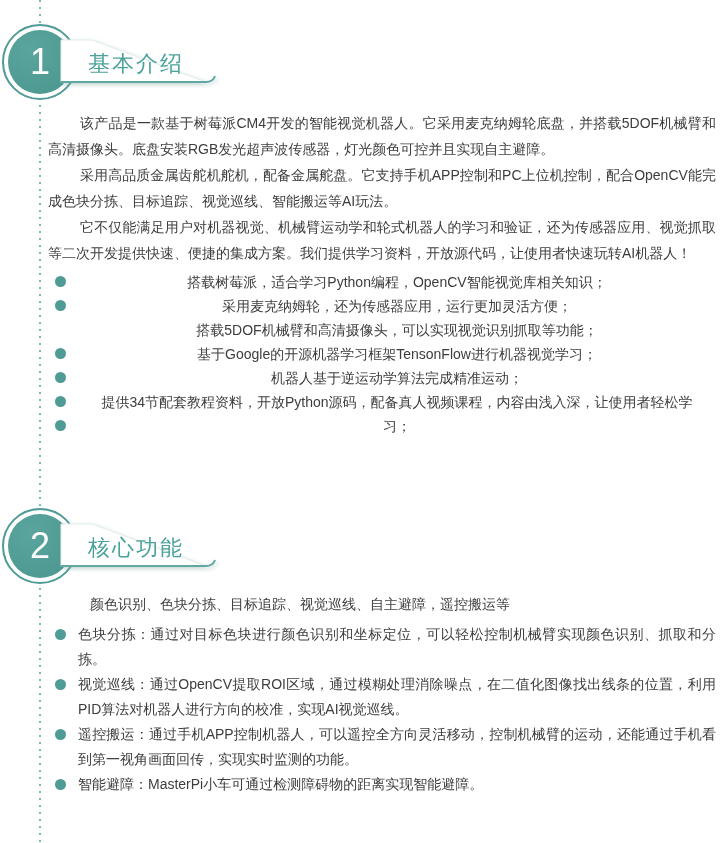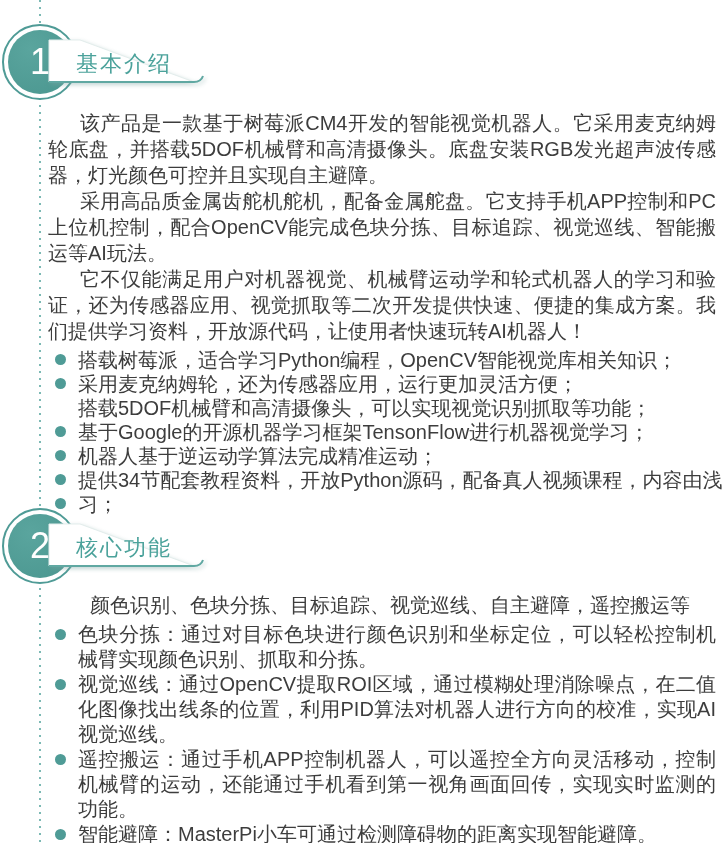--- a/index.html
+++ b/index.html
@@ -25,38 +25,38 @@
     position:absolute; inset:0; box-sizing:border-box;
     border:2px solid #4f9b96; border-radius:50%; background:#fff;
   }
   .badge .fill {
     position:absolute; left:6px; top:6px; width:64px; height:64px; border-radius:50%;
     background:radial-gradient(circle at 35% 30%, #5aa59e, #4a968f);
     color:#fff; display:flex; align-items:center; justify-content:center;
     font-size:36px; font-weight:400; line-height:1;
   }
 
-  .ribbon { position:absolute; left:48px; top:15px; width:170px; height:50px;padding-left:16px; }
+  .ribbon { position:absolute; left:60px; top:15px; width:170px; height:50px;padding-left:16px; }
   .ribbon svg { position:absolute; left:0; top:0; filter:drop-shadow(2px 2px 2px rgba(125,165,162,0.45)); }
   .ribbon-title {
     position:absolute; left:28px; top:10px;
     font-size:22px; color:#4ba29b; letter-spacing:2px; white-space:nowrap;
   }
 
   
-  .content { position:absolute; left:48px; width:668px; color:#3d3d3d; font-size:20px; }
+  .content { position:absolute; left:48px; width:668px; color:#3d3d3d; font-size:14px; }
   .content-1 { top:110px; }
   .content-2 { top:592px; }
 
   .para { margin:0; line-height:26px; text-indent:32px; text-align:justify; }
   .intro-line { margin:0; line-height:26px; text-indent:42px;font-family:Liberation Serif, serif; }
 
   .blist { list-style:none; margin:4px 0 0 0; padding:0; }
   .blist li { position:relative; padding-left:30px; }
-  .sec1-list li { line-height:24px; white-space:nowrap; }
+  .sec1-list li { line-height:24px; white-space:nowrap;text-align:center; }
   .sec2-list li { line-height:25px; text-align:justify; }
   .blist .dot {
     position:absolute; left:7px; width:11px; height:11px; border-radius:50%;
     background:#4f9b96;
   }
   .sec1-list .dot { top:6px; }
   .sec2-list .dot { top:7px; }
 </style>
 </head>
 <body>

